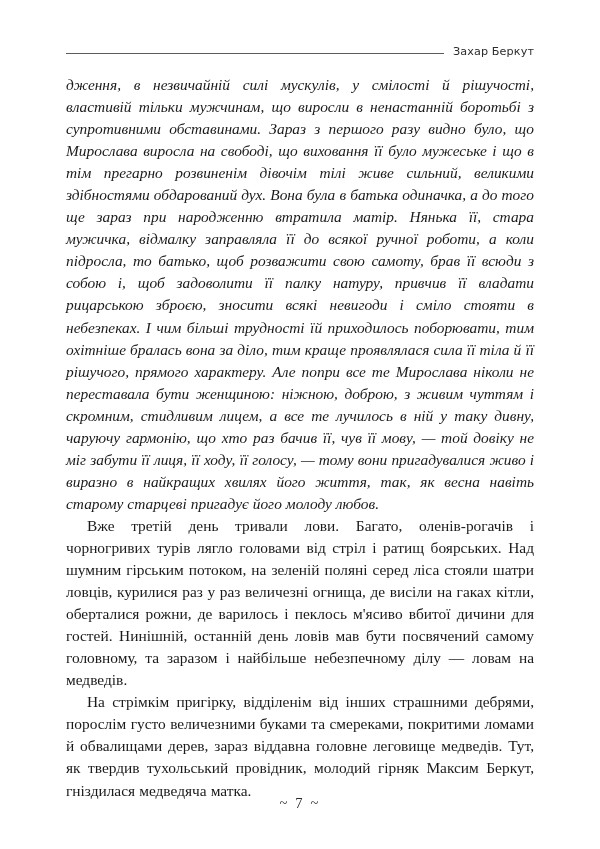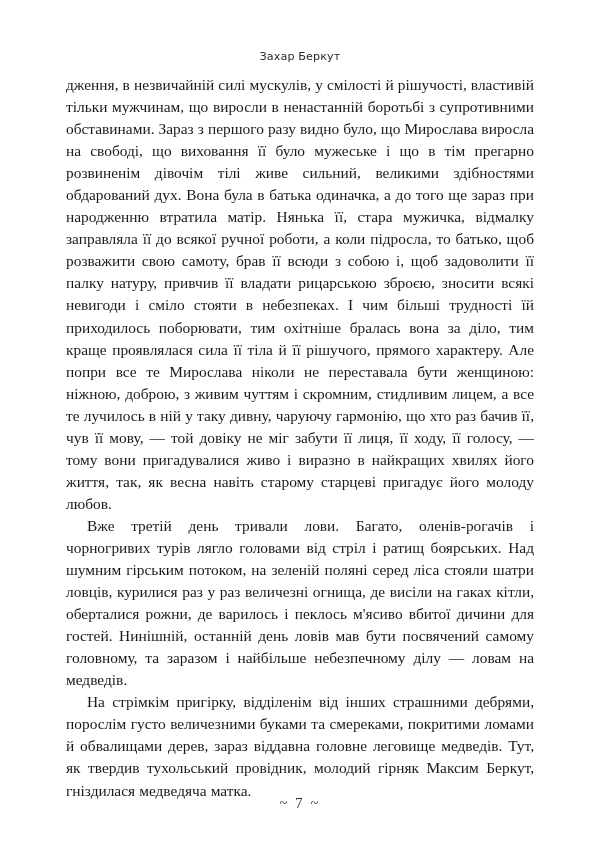--- a/index.html
+++ b/index.html
@@ -28,21 +28,20 @@
   .running-head {
     position: absolute;
     left: 66px;
     top: 42px;
     width: 468px;
     height: 20px;
     display: flex;
     align-items: center;
     justify-content: center;
     gap: 9px;
-    flex-direction: column;
   }
   .head-rule {
     flex: 1 1 auto;
     height: 0;
     border-top: 1.3px solid #5b5b5b;
     position: relative;
     top: 1px;
   }
   .head-title {
     flex: 0 0 auto;
@@ -66,20 +65,21 @@
     text-align: justify;
     text-justify: inter-word;
     font-size: 15.4px;
     line-height: 22.05px;
     text-indent: 21px;
     hyphens: manual;
     word-spacing: 0.2px;
   }
   .para.first {
     text-indent: 0;
+    font-style: italic;
   }
 
   
   .folio {
     position: absolute;
     left: 0;
     top: 796px;
     width: 600px;
     text-align: center;
     font-size: 14.5px;

